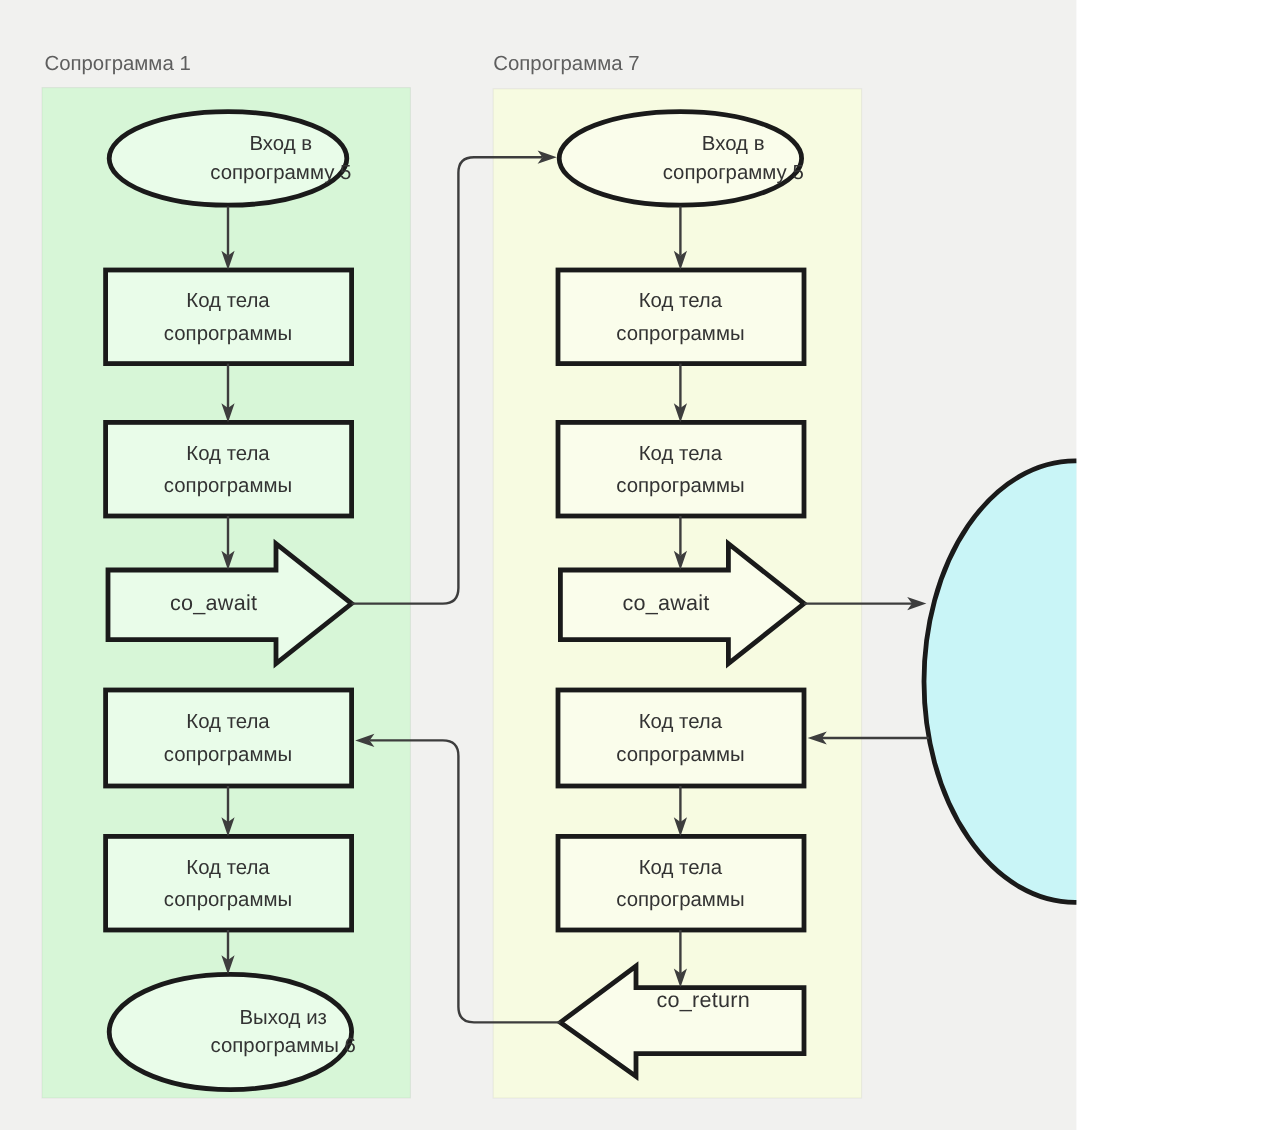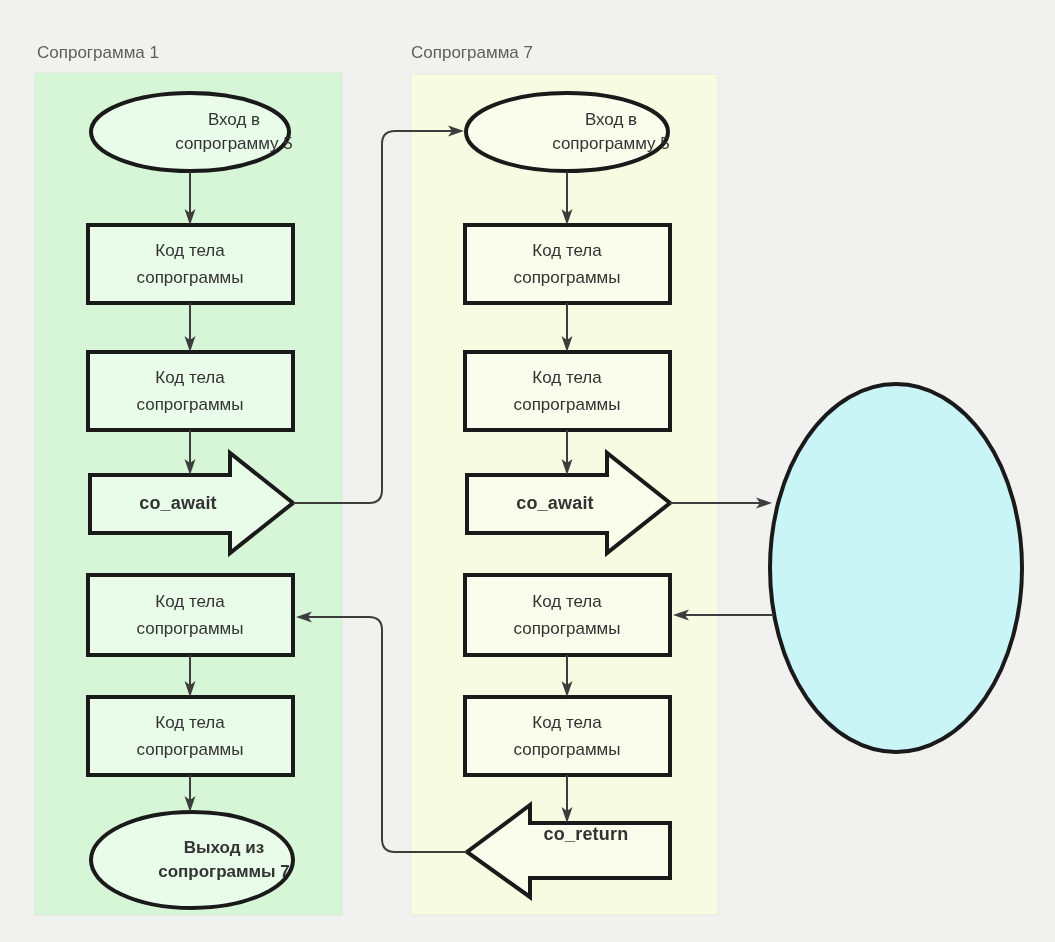--- a/index.html
+++ b/index.html
@@ -1,18 +1,18 @@
 <!DOCTYPE html>
 <html style="--page-bg: #f1f1ef; --panel1-bg: #d7f6d7; --panel1-shape: #e9fce9; --panel2-bg: #f7fbe1; --panel2-shape: #fafdeb; --awaitable-fill: #c9f5f7; --shape-stroke: #1a1a1a; --connector: #3d3d3d; --text: #333333; --title: #5e5e5e;"><head>
 <meta charset="utf-8">
 <style>
   html,body{margin:0;padding:0;}
   .stage{
     position:relative;
-    width:1055px;height:942px;
+    width:897px;height:942px;
     background:var(--page-bg,#f1f1ef);
     font-family:"Liberation Sans","DejaVu Sans",sans-serif;
     overflow:hidden;
   }
   .layer{position:absolute;left:0;top:0;}
   
   .panel1{fill:var(--panel1-bg,#d7f6d7);stroke:rgba(0,0,0,0.05);stroke-width:1;}
   .panel2{fill:var(--panel2-bg,#f7fbe1);stroke:rgba(0,0,0,0.05);stroke-width:1;}
   .shape1{fill:var(--panel1-shape,#e9fce9);stroke:var(--shape-stroke,#1a1a1a);stroke-width:4;}
   .shape2{fill:var(--panel2-shape,#fafdeb);stroke:var(--shape-stroke,#1a1a1a);stroke-width:4;}
@@ -24,21 +24,21 @@
     position:absolute;
     transform:translate(-50%,-50%);
     text-align:center;
     color:var(--text,#333333);
     font-size:17px;line-height:27px;
     white-space:nowrap;
     pointer-events:none;
   }
   .lbl span{display:block;}
   .ellipse-lbl{line-height:24px;margin-left:44px;}
-  .arrow-lbl{font-weight:bold;font-size:18px;letter-spacing:0.2px;}
+  .arrow-lbl{font-weight:normal;font-size:18px;letter-spacing:0.2px;}
   .aw-lbl{font-size:16px;line-height:24px;}
   .panel-title{
     position:absolute;
     color:var(--title,#5e5e5e);
     font-size:17px;line-height:22px;
     pointer-events:none;
     white-space:nowrap;
   }
 </style>
 </head>
@@ -121,23 +121,23 @@
   </div>
   <div class="lbl arrow-lbl" style="left:178px;top:503px;">co_await</div>
   <div class="lbl" style="left:190px;top:615px;">
     <span>Код тела</span>
     <span>сопрограммы</span>
   </div>
   <div class="lbl" style="left:190px;top:736px;">
     <span>Код тела</span>
     <span>сопрограммы</span>
   </div>
-  <div class="lbl ellipse-lbl" style="left:180px;top:860px;font-weight:bold;">
+  <div class="lbl ellipse-lbl" style="left:192px;top:860px;">
     <span>Выход из</span>
-    <span>сопрограммы 7</span>
+    <span>сопрограммы 6</span>
   </div>
 
   <div class="lbl ellipse-lbl" style="left:567px;top:132px;">
     <span>Вход в</span>
     <span>сопрограмму 5</span>
   </div>
   <div class="lbl" style="left:567px;top:264px;">
     <span>Код тела</span>
     <span>сопрограммы</span>
   </div>

